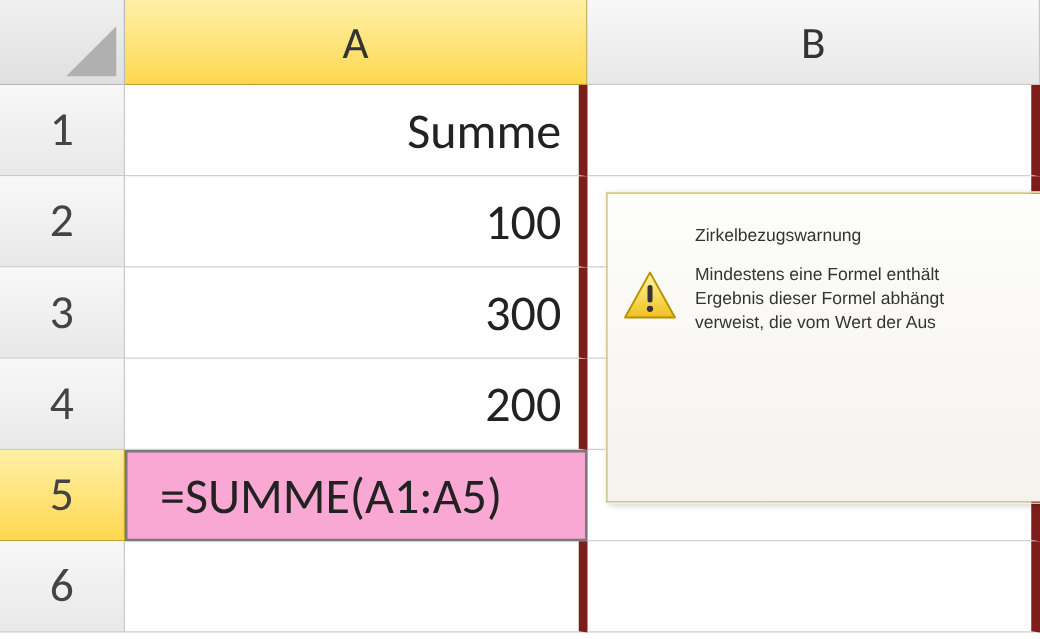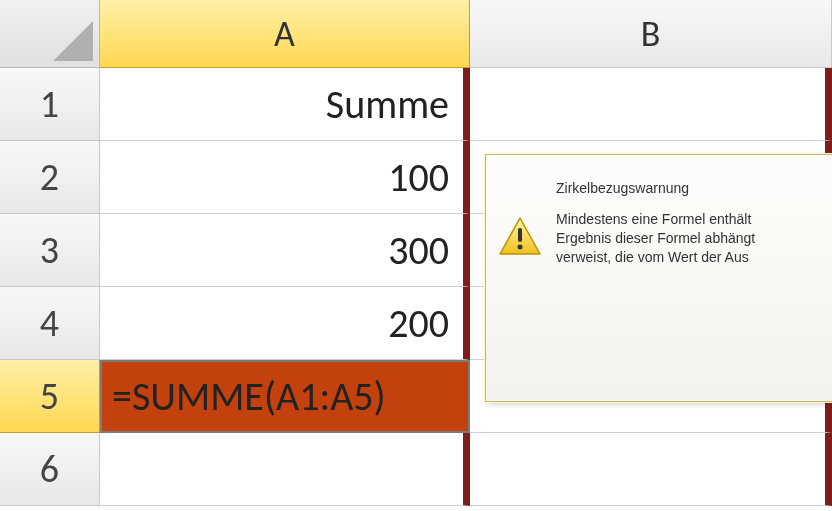--- a/index.html
+++ b/index.html
@@ -66,23 +66,23 @@
       border-bottom: 1px solid #d0d0d0;
       display: flex;
       align-items: center;
       justify-content: flex-end;
       padding: 0 14px;
       font-size: 40px;
       color: #222;
     }
     .cell.editing {
       border: 2px solid #7a7a7a;
-      background: #c2410c;
+      background: #f9a8d4;
       justify-content: flex-start;
-      padding: 0 10px;
+      padding: 0 26px;
     }
     .tooltip {
       position: absolute;
       left: 485px;
       top: 154px;
       width: 360px;
       height: 248px;
       background: linear-gradient(to bottom, #fdfdfb 0%, #f3f2ed 100%);
       border: 1px solid #c0b870;
       box-shadow: 0 0 0 1px #fff8c0, 2px 2px 6px rgba(0,0,0,0.2);

